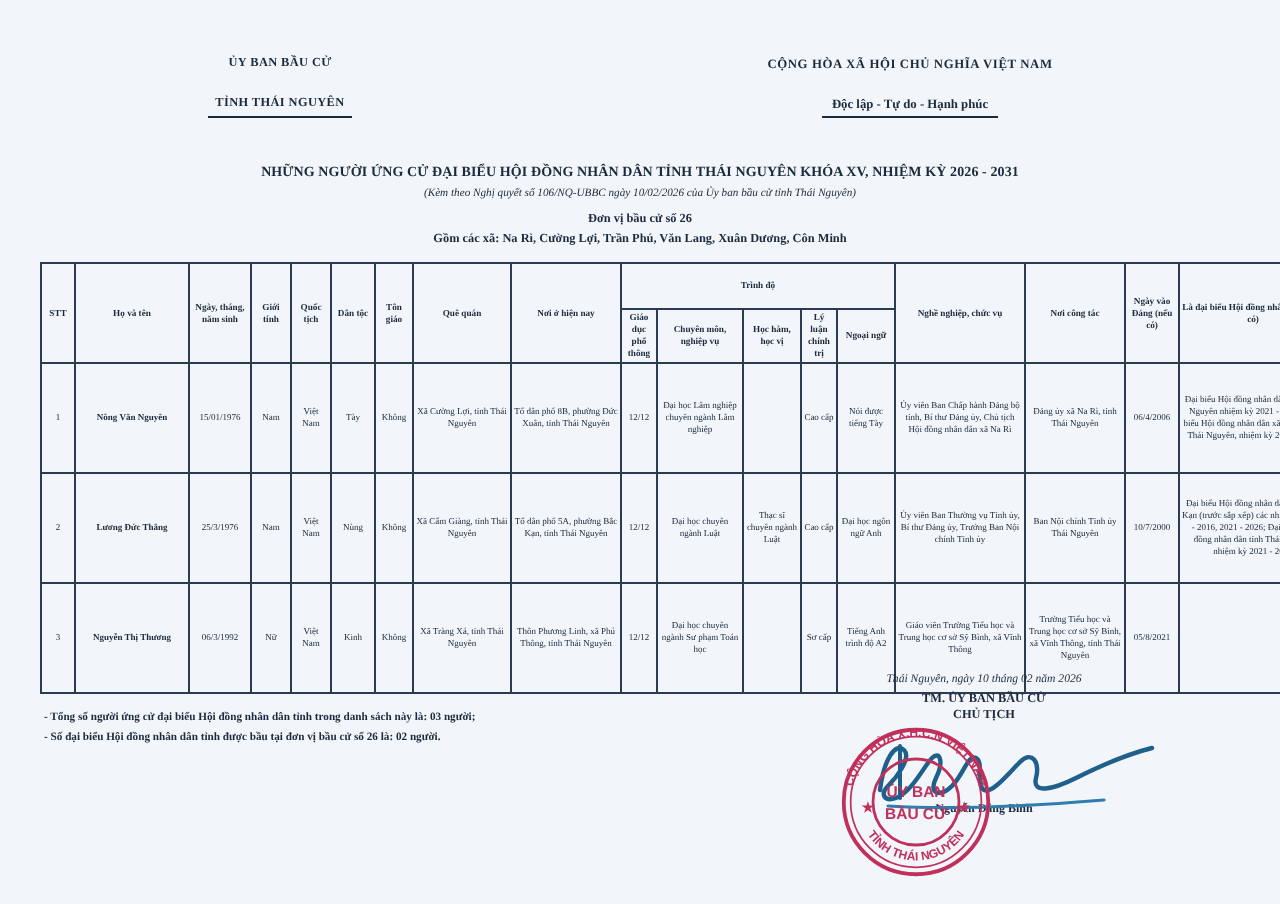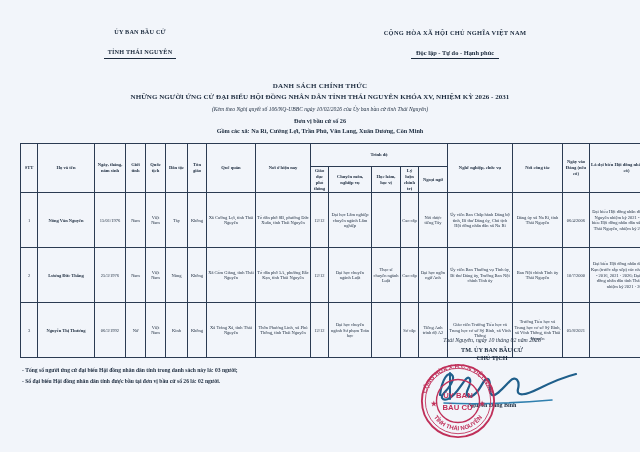--- a/index.html
+++ b/index.html
@@ -209,21 +209,20 @@
       <div class="org-line1">ỦY BAN BẦU CỬ</div>
       <div class="org-line2">TỈNH THÁI NGUYÊN</div>
     </div>
     <div class="nation-block">
       <div class="nation-line1">CỘNG HÒA XÃ HỘI CHỦ NGHĨA VIỆT NAM</div>
       <div class="nation-line2">Độc lập - Tự do - Hạnh phúc</div>
     </div>
   </div>
 
   <div class="doc-title">
-    <div class="title-main">DANH SÁCH CHÍNH THỨC</div>
     <div class="title-sub">NHỮNG NGƯỜI ỨNG CỬ ĐẠI BIỂU HỘI ĐỒNG NHÂN DÂN TỈNH THÁI NGUYÊN KHÓA XV, NHIỆM KỲ 2026 - 2031</div>
     <div class="title-note">(Kèm theo Nghị quyết số 106/NQ-UBBC ngày 10/02/2026 của Ủy ban bầu cử tỉnh Thái Nguyên)</div>
     <div class="title-unit">Đơn vị bầu cử số 26</div>
     <div class="title-communes">Gồm các xã: Na Rì, Cường Lợi, Trần Phú, Văn Lang, Xuân Dương, Côn Minh</div>
   </div>
 
   <table class="list">
     <colgroup>
       <col style="width:17px">
         <col style="width:57px">

